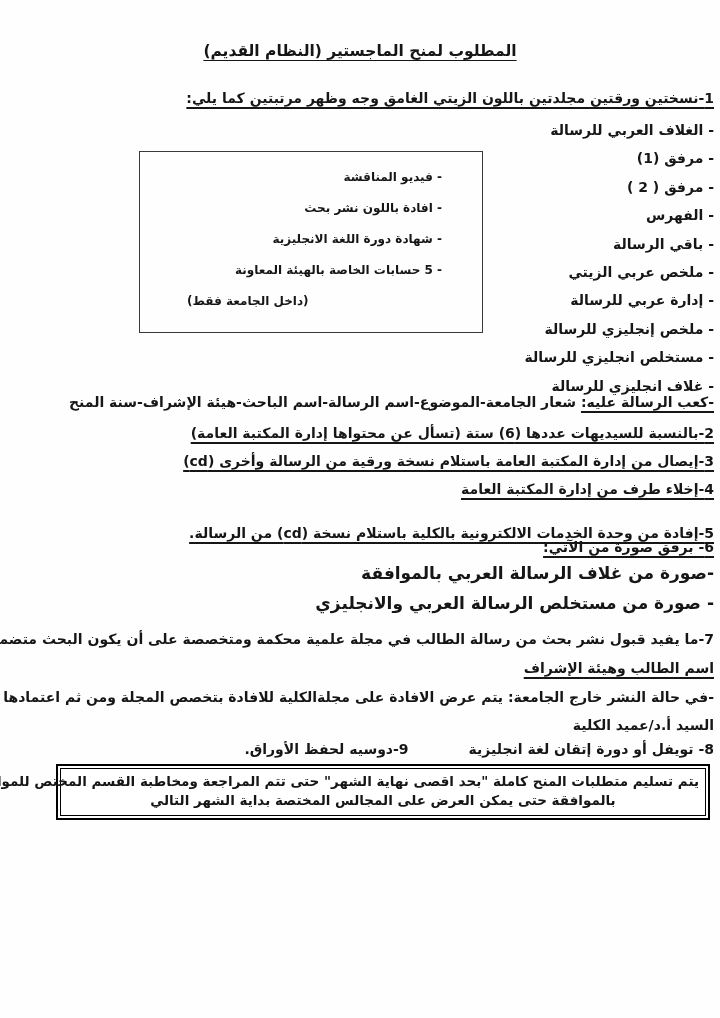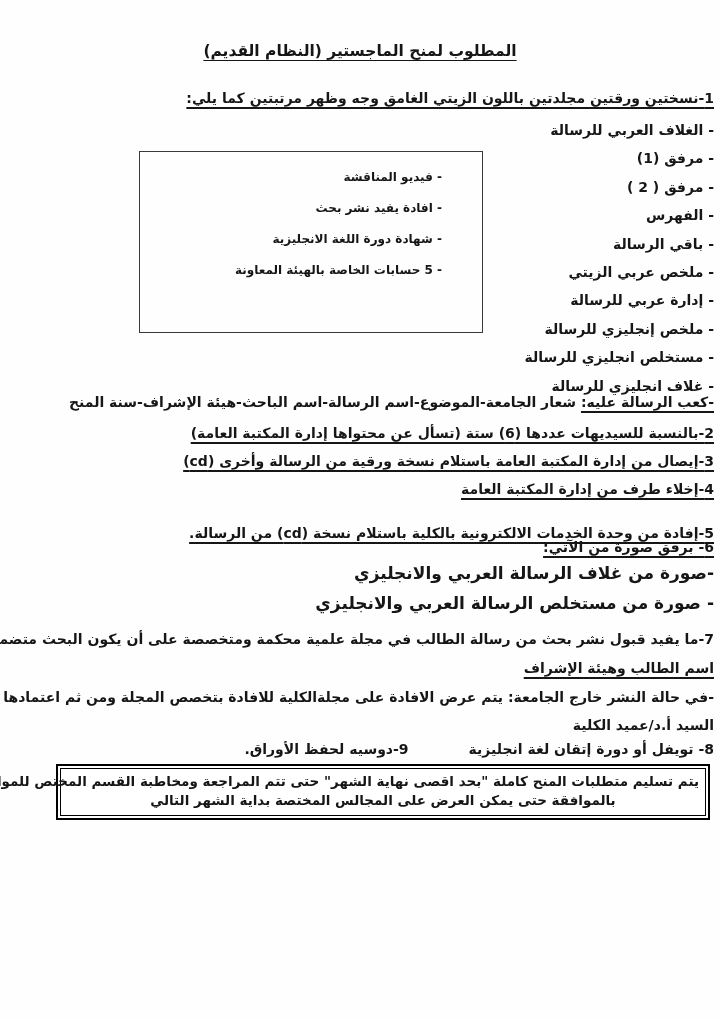--- a/index.html
+++ b/index.html
@@ -83,34 +83,35 @@
     <li>-  باقي الرسالة</li>
     <li>- ملخص عربي  الزيتي</li>
     <li>-  إدارة عربي للرسالة</li>
     <li>- ملخص إنجليزي للرسالة</li>
     <li>- مستخلص انجليزي للرسالة</li>
     <li>- غلاف انجليزي للرسالة</li>
   </ul>
 
   <div class="side-box">
     <div class="box-item">-  فيديو المناقشة</div>
-    <div class="box-item">-  افادة يفيد نشر بحث</div>
+    <div class="box-item">-  افادة باللون نشر بحث</div>
     <div class="box-item">-  شهادة دورة اللغة الانجليزية</div>
     <div class="box-item">-  5 حسابات الخاصة بالهيئة المعاونة</div>
+    <div class="box-note">(داخل الجامعة فقط)</div>
   </div>
 
   <div class="line spine"><span class="u">-كعب الرسالة عليه:</span><span> شعار الجامعة-الموضوع-اسم الرسالة-اسم الباحث-هيئة الإشراف-سنة المنح</span></div>
 
   <div class="line u l2">2-بالنسبة للسيديهات عددها (6) ستة (تسأل عن محتواها إدارة المكتبة العامة)</div>
   <div class="line u l3">3-إيصال من إدارة المكتبة العامة باستلام نسخة ورقية من الرسالة وأخرى (cd)</div>
   <div class="line u l4">4-إخلاء طرف من إدارة المكتبة العامة</div>
   <div class="line u l5">5-إفادة من وحدة الخدمات الالكترونية بالكلية باستلام نسخة (cd) من الرسالة.</div>
   <div class="line u l6">6- برفق صورة من الآتي:</div>
 
-  <div class="line sub1">-صورة من غلاف الرسالة العربي والانجليزي</div>
+  <div class="line sub1">-صورة من غلاف الرسالة العربي بالموافقة</div>
   <div class="line sub2">- صورة من مستخلص الرسالة العربي والانجليزي</div>
 
   <div class="line l7a">7-ما يفيد قبول نشر بحث من رسالة الطالب في مجلة علمية محكمة ومتخصصة على أن يكون البحث متضمنا</div>
   <div class="line u l7b">اسم الطالب وهيئة الإشراف</div>
 
   <div class="line pub1">-في حالة النشر خارج الجامعة: يتم عرض الافادة على مجلةالكلية للافادة بتخصص المجلة ومن ثم اعتمادها من</div>
   <div class="line pub2">السيد أ.د/عميد الكلية</div>
 
   <div class="l89">
     <span>8- تويفل أو دورة إتقان لغة انجليزية</span>

